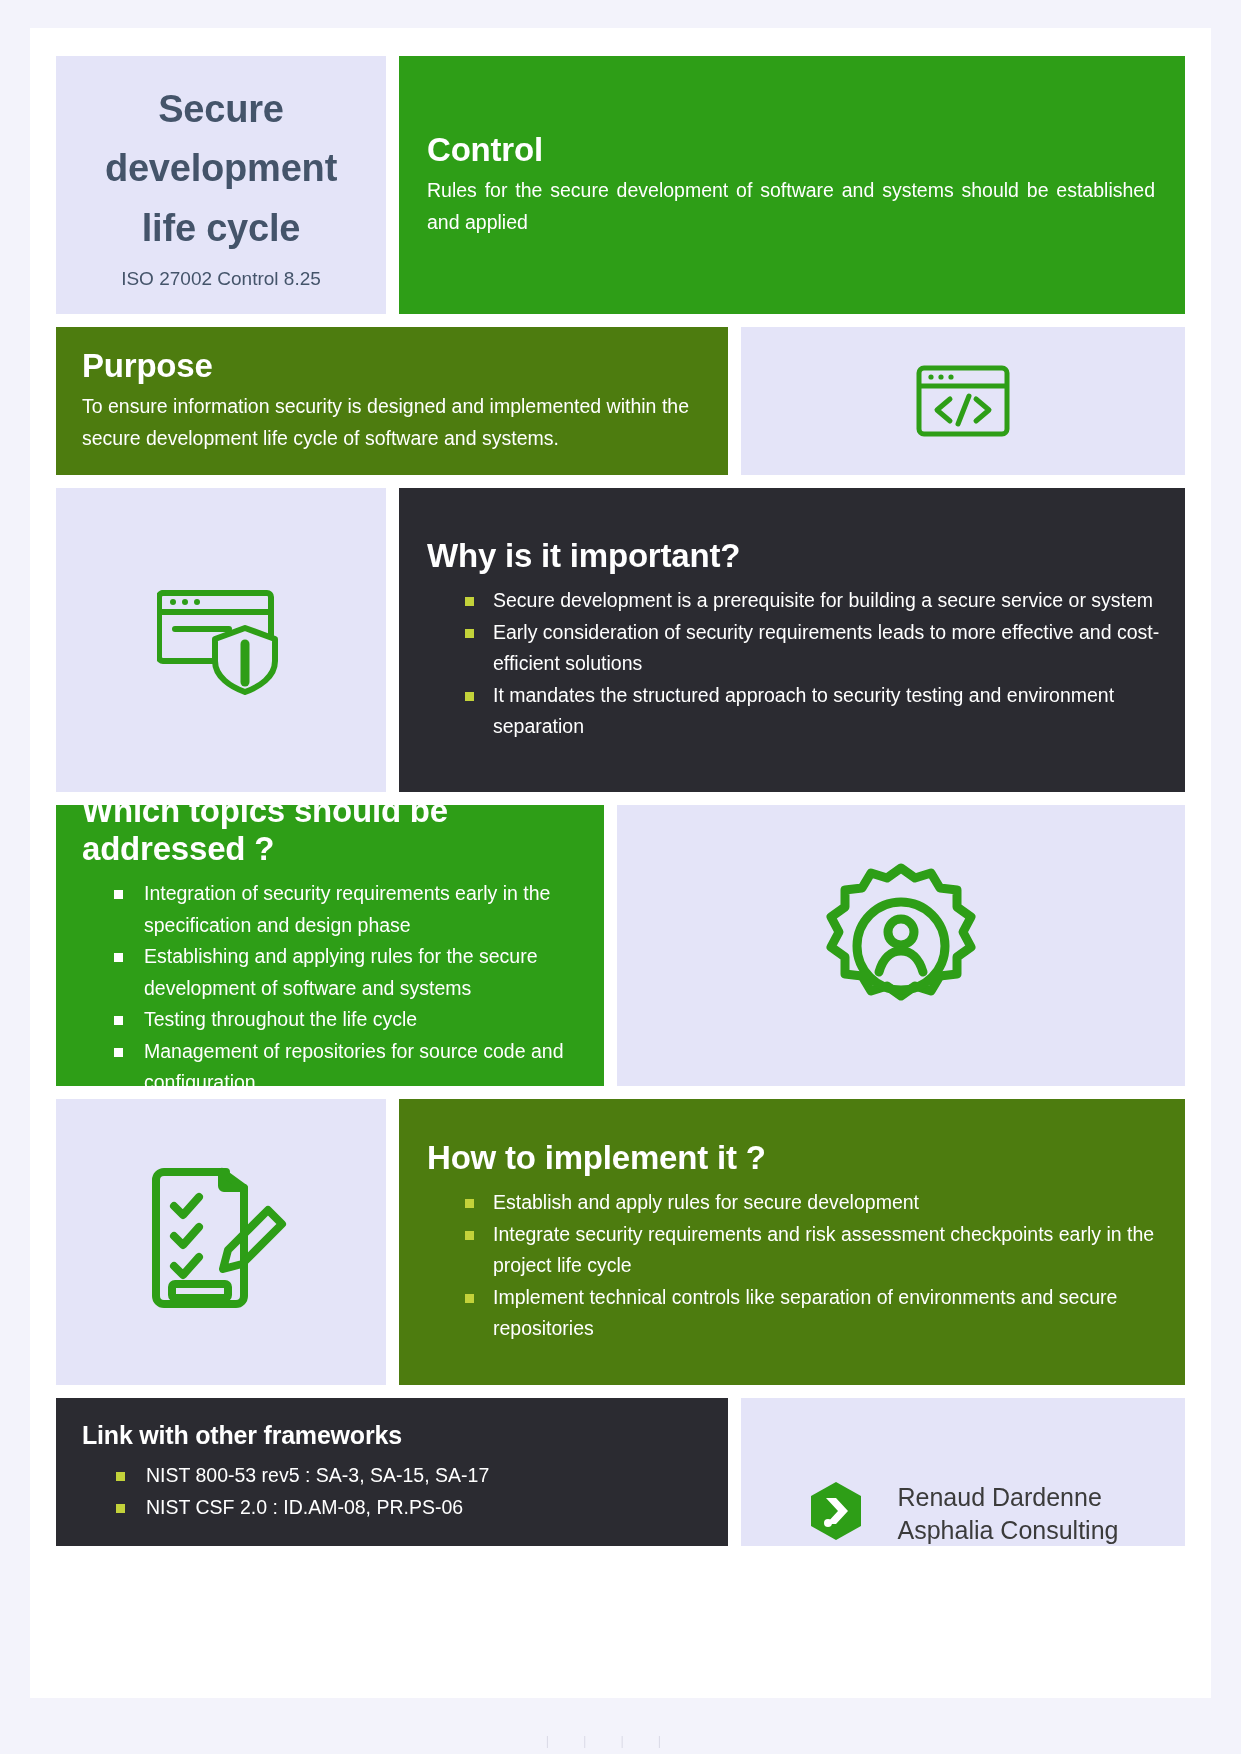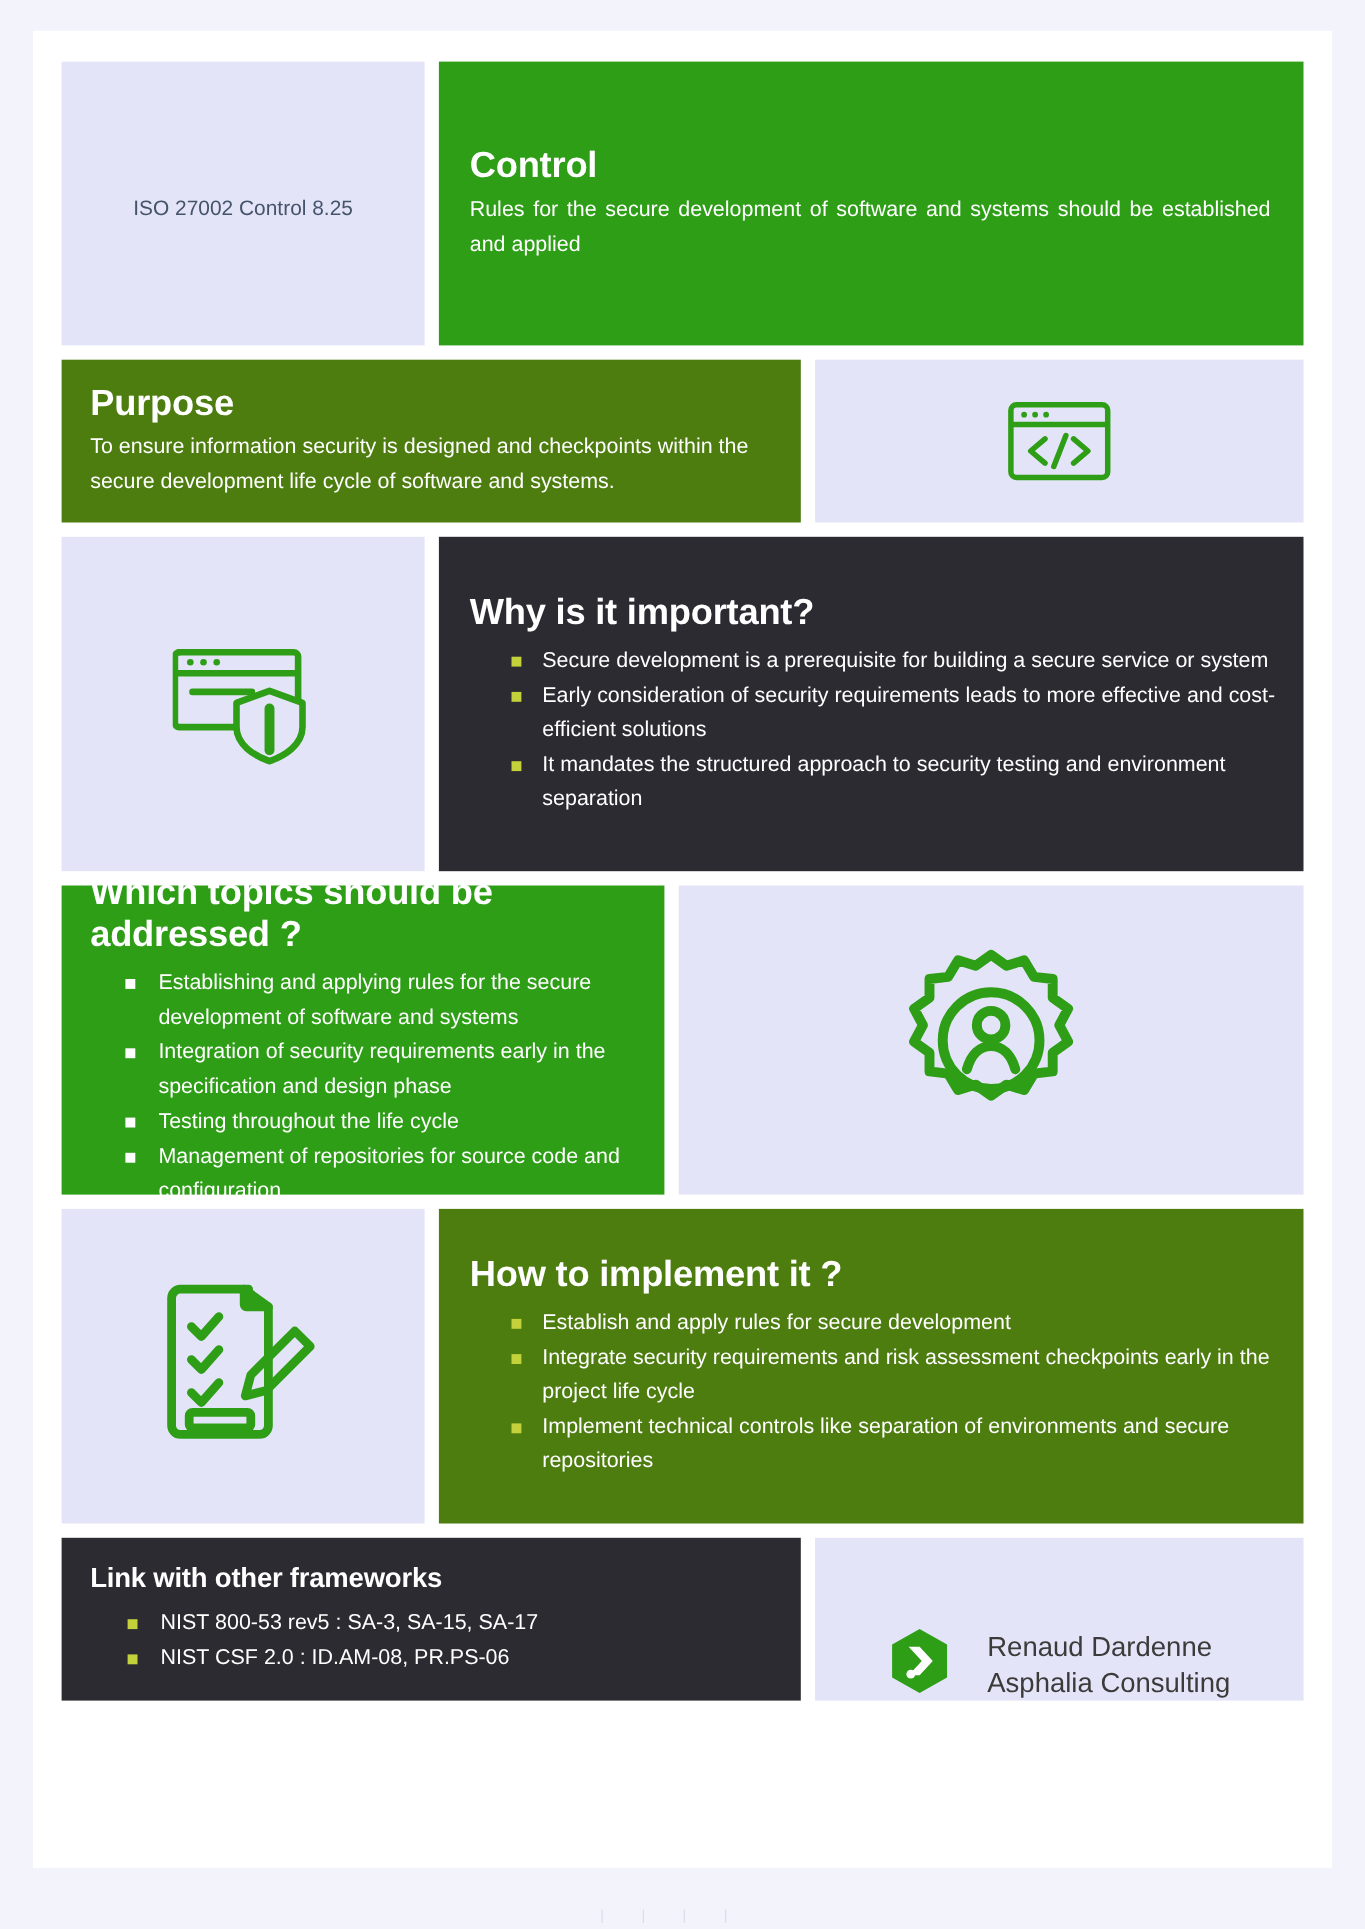--- a/index.html
+++ b/index.html
@@ -109,35 +109,36 @@
   }
 </style>
 </head>
 <body>
 
 <div class="page">
   <div class="card">
 
     <div class="row" style="height:258px;">
       <div class="blk lav pad" style="width:330px; display:flex; flex-direction:column; justify-content:center;">
+        <h1 class="title">Secure development life cycle</h1>
         <div class="subtitle">ISO 27002 Control 8.25</div>
       </div>
       <div style="width:13px;"></div>
       <div class="blk green pad" style="flex:1; display:flex; flex-direction:column; justify-content:center; padding-left:28px; padding-right:30px;">
         <h2>Control</h2>
         <p class="body">Rules for the secure development of software and systems should be established and applied</p>
       </div>
     </div>
 
     <div style="height:13px;"></div>
 
     <div class="row" style="height:148px;">
       <div class="blk slate pad" style="width:672px; display:flex; flex-direction:column; justify-content:center; padding-left:26px;">
         <h2>Purpose</h2>
-        <p class="body left">To ensure information security is designed and checkpoints within the secure development life cycle of software and systems.</p>
+        <p class="body left">To ensure information security is designed and implemented within the secure development life cycle of software and systems.</p>
       </div>
       <div style="width:13px;"></div>
       <div class="blk lav iconcell" style="flex:1;">
         <span>
           <svg width="96" height="76" viewBox="0 0 96 76" fill="none" stroke="#2e9e17" stroke-width="5">
             <rect x="4" y="5" width="88" height="66" rx="5"></rect>
             <line x1="4" y1="23" x2="92" y2="23"></line>
             <circle cx="16" cy="14" r="2.6" fill="#2e9e17" stroke="none"></circle>
             <circle cx="26" cy="14" r="2.6" fill="#2e9e17" stroke="none"></circle>
             <circle cx="36" cy="14" r="2.6" fill="#2e9e17" stroke="none"></circle>
@@ -177,22 +178,22 @@
         </ul>
       </div>
     </div>
 
     <div style="height:13px;"></div>
 
     <div class="row" style="height:281px;">
       <div class="blk green pad" style="width:548px; display:flex; flex-direction:column; justify-content:center; padding-left:26px; padding-right:18px;">
         <h2>Which topics should be addressed ?</h2>
         <ul class="bullets white-sq">
+          <li style="padding-left:62px;"><span class="sq" style="left:32px;"></span><span>Integration of security requirements early in the specification and design phase</span></li>
           <li style="padding-left:62px;"><span class="sq" style="left:32px;"></span><span>Establishing and applying rules for the secure development of software and systems</span></li>
-          <li style="padding-left:62px;"><span class="sq" style="left:32px;"></span><span>Integration of security requirements early in the specification and design phase</span></li>
           <li style="padding-left:62px;"><span class="sq" style="left:32px;"></span><span>Testing throughout the life cycle</span></li>
           <li style="padding-left:62px;"><span class="sq" style="left:32px;"></span><span>Management of repositories for source code and configuration</span></li>
         </ul>
       </div>
       <div style="width:13px;"></div>
       <div class="blk lav iconcell" style="flex:1;">
         <span>
           <svg width="172" height="172" viewBox="0 0 172 172" fill="none" stroke="#2e9e17" stroke-width="9" stroke-linejoin="round">
             <path d="M86 8
                      l14 10 l16 -5 l9 15 l17 2 l0 17 l14 10 l-8 15 l8 15 l-14 10 l0 17 l-17 2 l-9 15 l-16 -5 l-14 10

